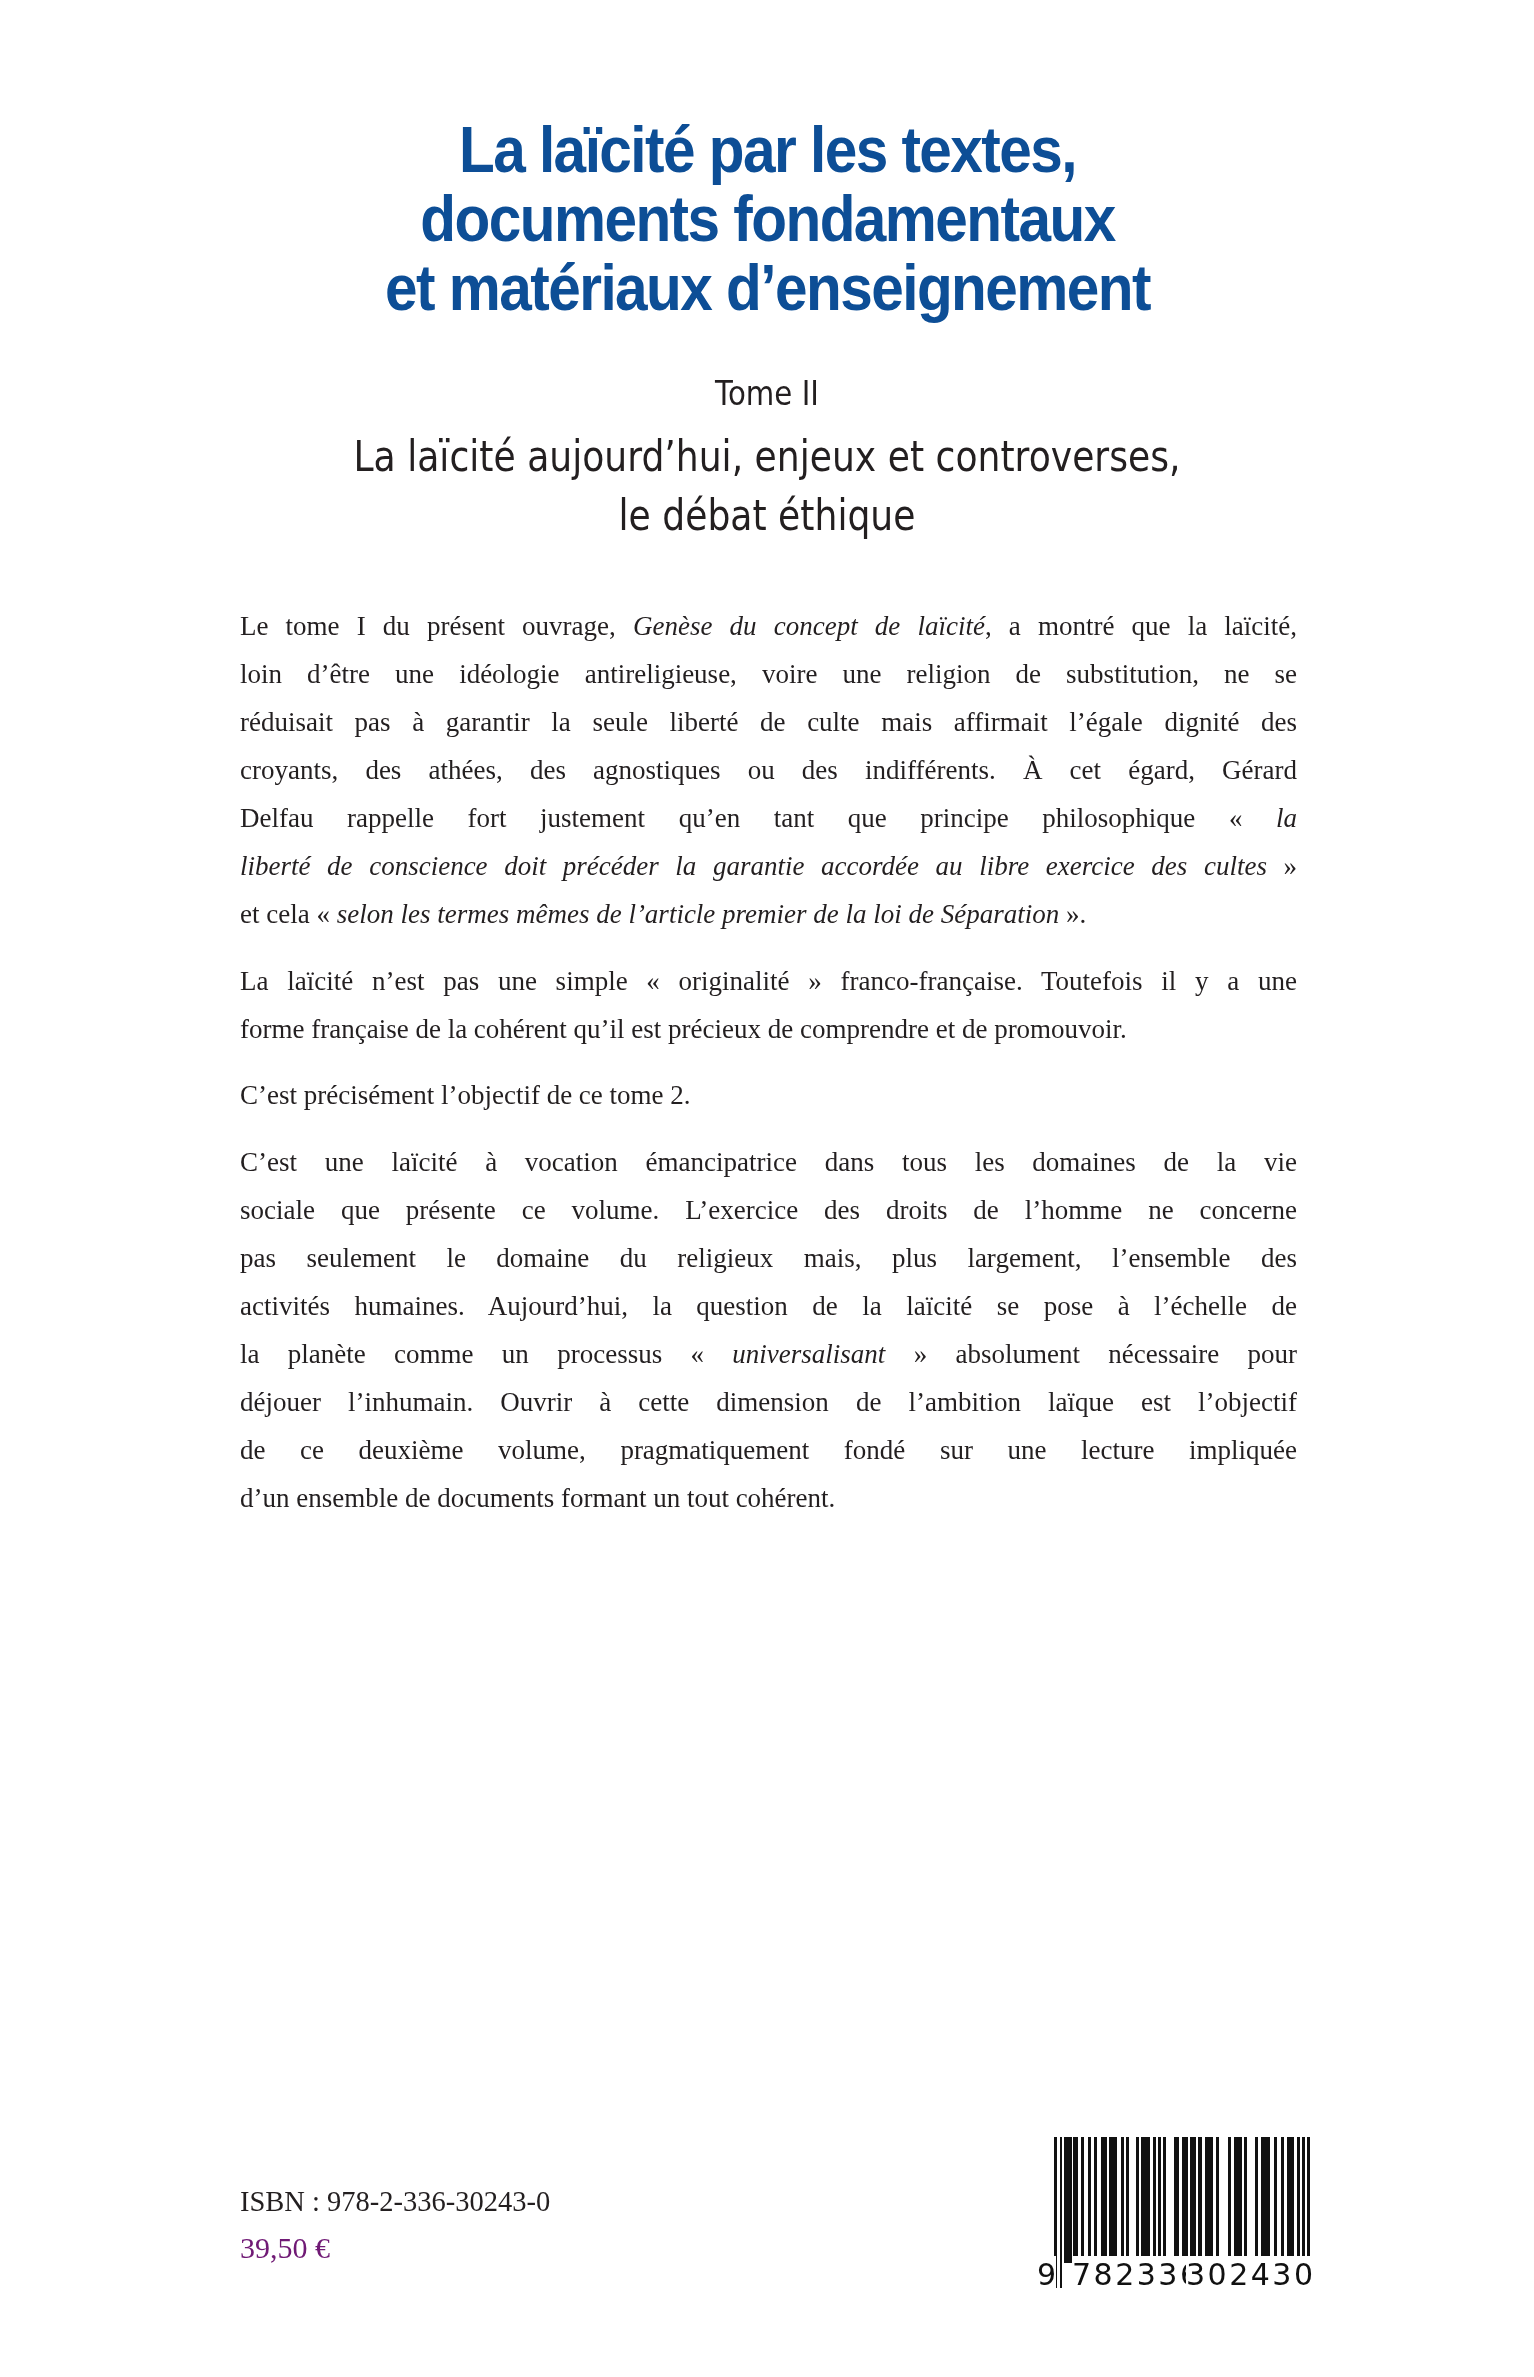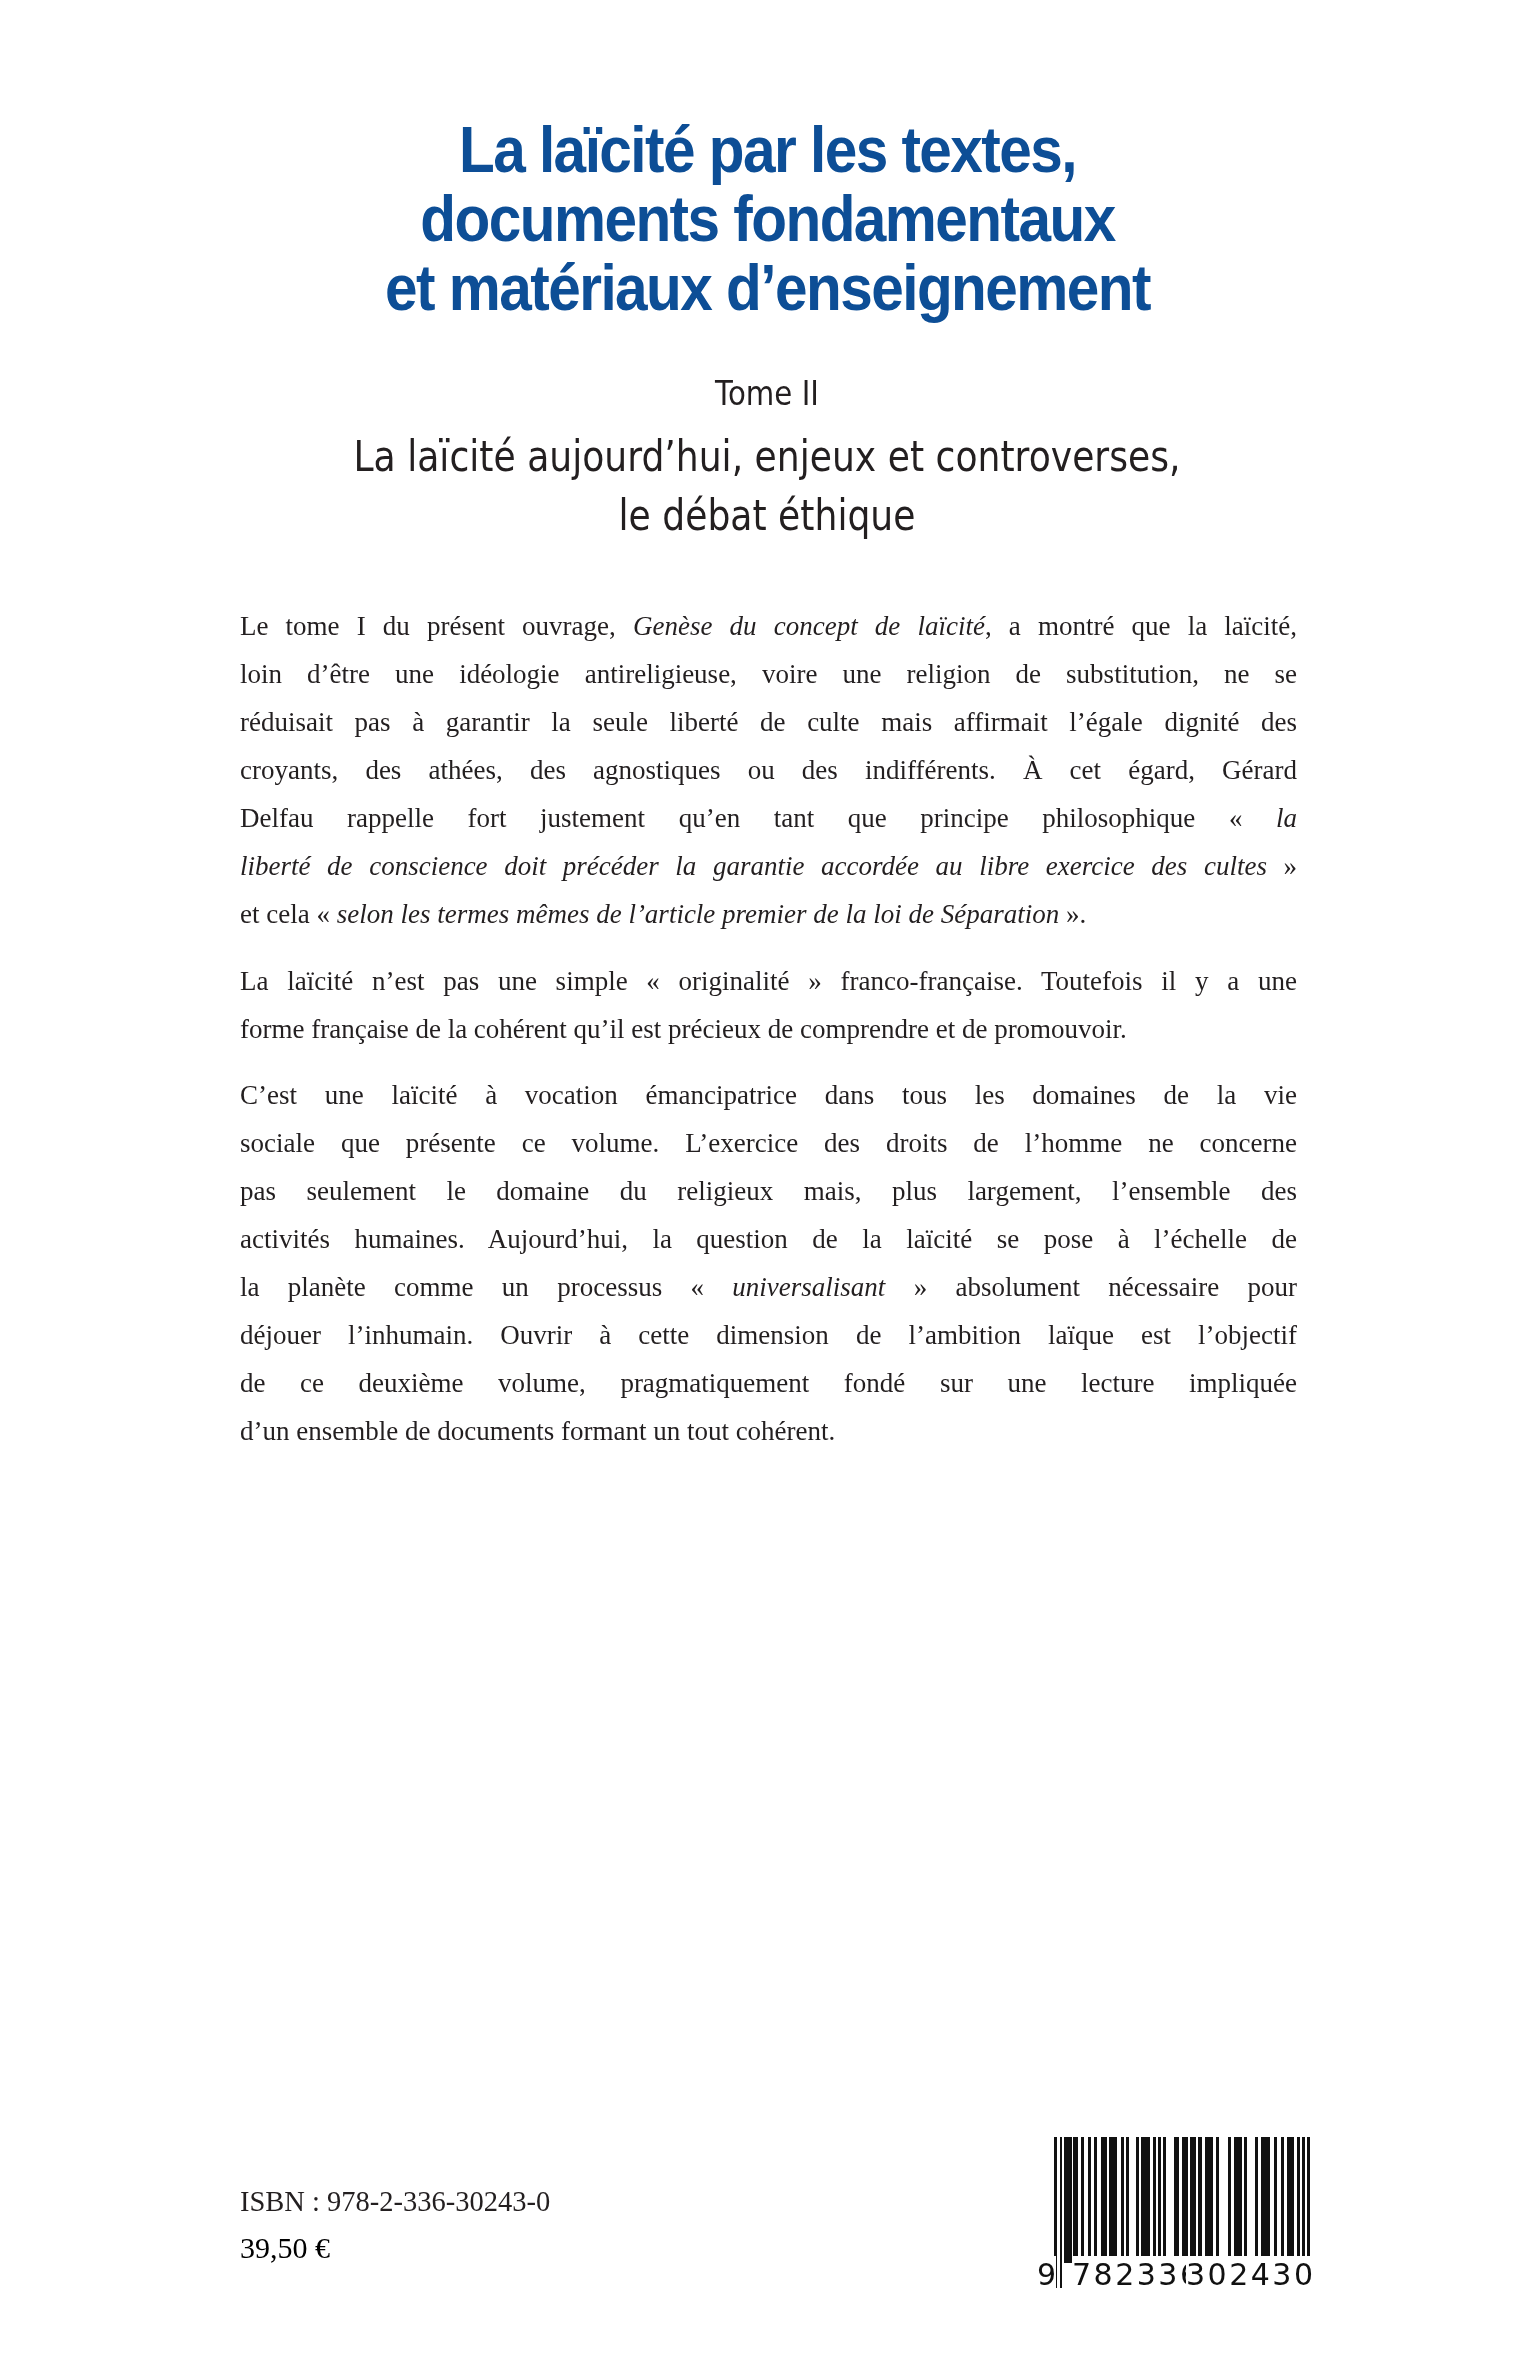--- a/index.html
+++ b/index.html
@@ -39,21 +39,21 @@
   .body .line { display: block; text-align: justify; text-align-last: justify; white-space: nowrap; height: 48px; overflow: visible; }
   .body .line.last { text-align-last: left; }
   .body i { font-style: italic; }
 
   .isbn {
     position: absolute; left: 240px; top: 2169px;
     font-family: "Liberation Serif", serif; font-size: 28.5px; color: #231f20; line-height: 34px;
   }
   .price {
     position: absolute; left: 240px; top: 2215px;
-    font-family: "Liberation Serif", serif; font-size: 30px; color: #000000; line-height: 34px;
+    font-family: "Liberation Serif", serif; font-size: 30px; color: #701a75; line-height: 34px;
   }
 
   .barcode { position: absolute; left: 1037px; top: 2121px; width: 285px; height: 155px; }
   .barcode .bars { position: absolute; left: 17px; top: 0; width: 252px; height: 151px; }
   .barcode .bar { position: absolute; top: 0; background: #111111; }
   .barcode .digits {
     position: absolute; top: 119px; height: 37px;
     font-family: "DejaVu Sans", sans-serif; font-size: 30px; line-height: 37px; color: #111111;
     background: #ffffff; letter-spacing: 2.5px;
   }
@@ -82,20 +82,23 @@
         <span class="line">loin d’être une idéologie antireligieuse, voire une religion de substitution, ne se</span>
         <span class="line">réduisait pas à garantir la seule liberté de culte mais affirmait l’égale dignité des</span>
         <span class="line">croyants, des athées, des agnostiques ou des indifférents. À cet égard, Gérard</span>
         <span class="line">Delfau rappelle fort justement qu’en tant que principe philosophique « <i>la</i></span>
         <span class="line"><i>liberté de conscience doit précéder la garantie accordée au libre exercice des cultes</i> »</span>
         <span class="line last">et cela « <i>selon les termes mêmes de l’article premier de la loi de Séparation</i> ».</span>
       </p>
       <p>
         <span class="line">La laïcité n’est pas une simple « originalité » franco-française. Toutefois il y a une</span>
         <span class="line last">forme française de la cohérent qu’il est précieux de comprendre et de promouvoir.</span>
+      </p>
+      <p>
+        <span class="line last">C’est précisément l’objectif de ce tome 2.</span>
       </p>
       <p>
         <span class="line">C’est une laïcité à vocation émancipatrice dans tous les domaines de la vie</span>
         <span class="line">sociale que présente ce volume. L’exercice des droits de l’homme ne concerne</span>
         <span class="line">pas seulement le domaine du religieux mais, plus largement, l’ensemble des</span>
         <span class="line">activités humaines. Aujourd’hui, la question de la laïcité se pose à l’échelle de</span>
         <span class="line">la planète comme un processus « <i>universalisant</i> » absolument nécessaire pour</span>
         <span class="line">déjouer l’inhumain. Ouvrir à cette dimension de l’ambition laïque est l’objectif</span>
         <span class="line">de ce deuxième volume, pragmatiquement fondé sur une lecture impliquée</span>
         <span class="line last">d’un ensemble de documents formant un tout cohérent.</span>

